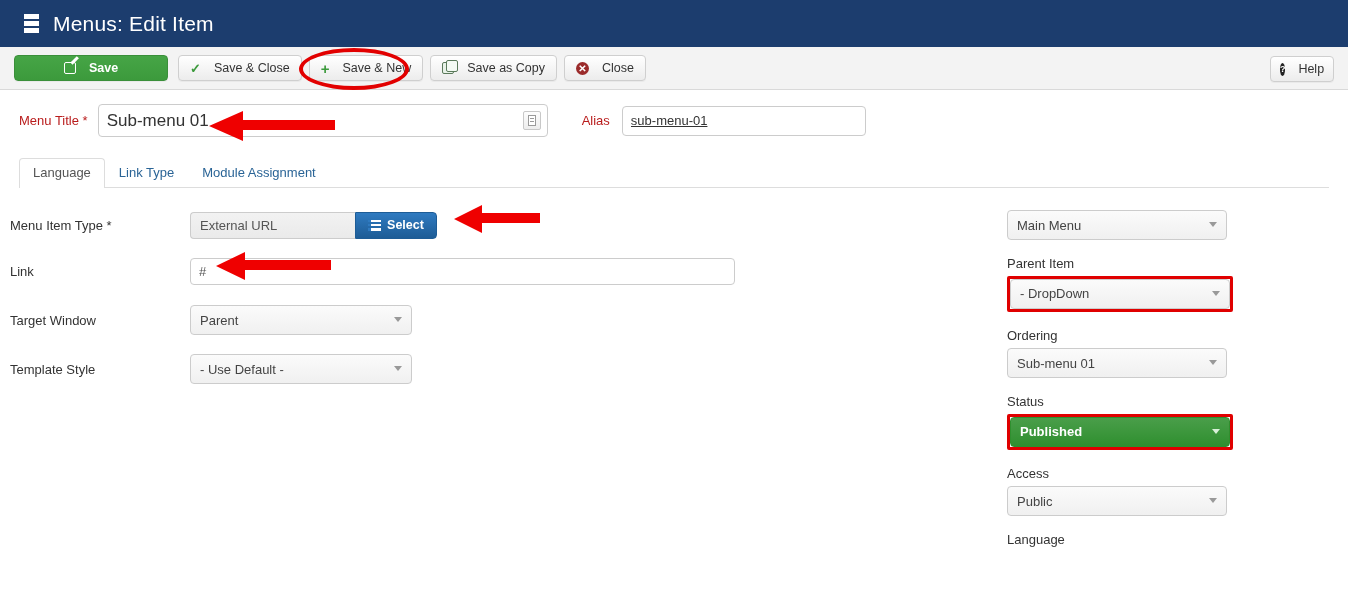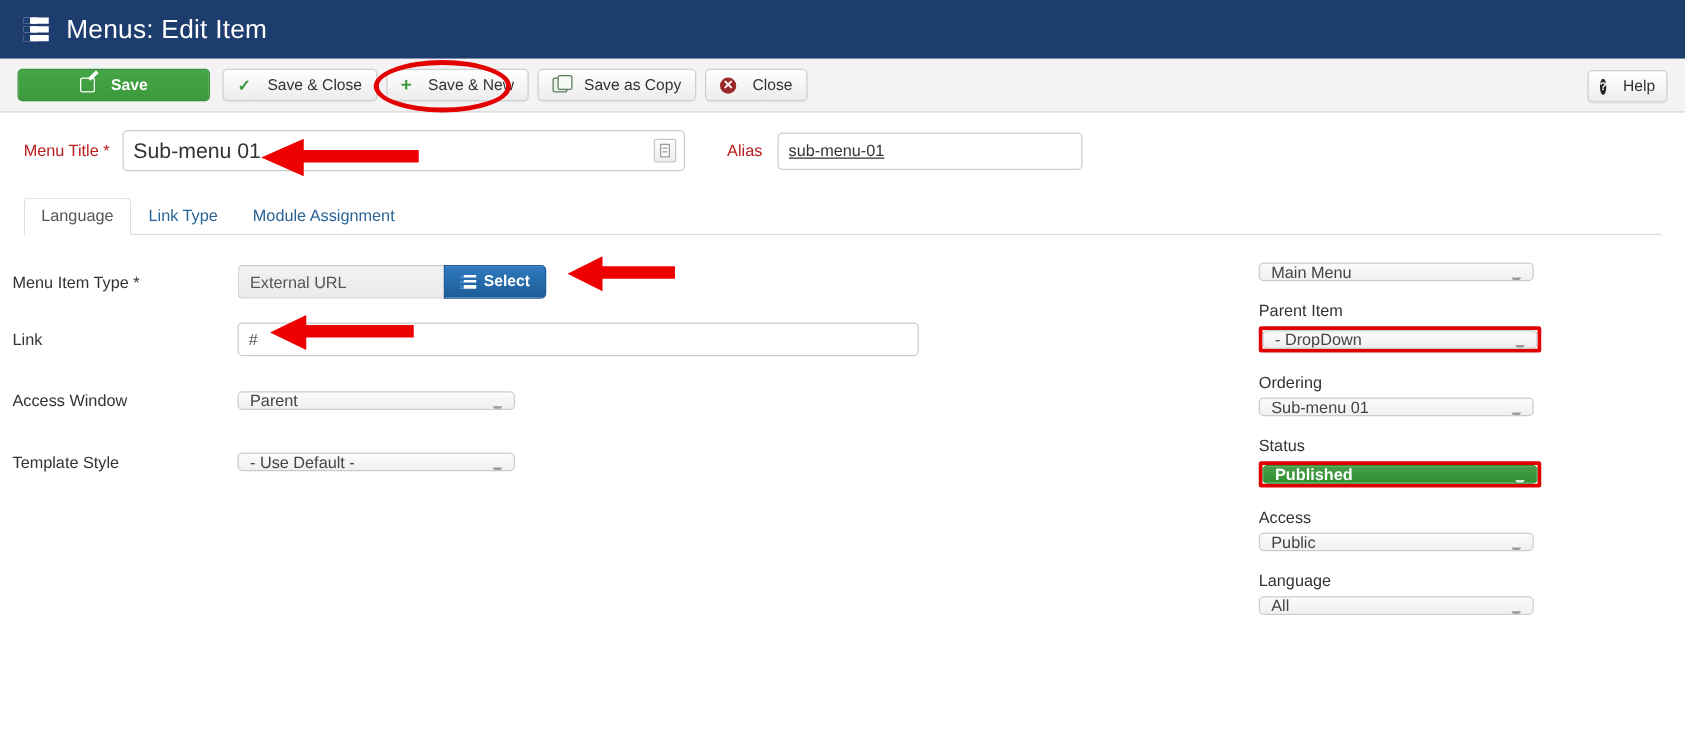--- a/index.html
+++ b/index.html
@@ -173,21 +173,21 @@
   }
   .ico-list i{ display:block; height:2.6px; background:#fff; position:relative; }
   .ico-list i::before{
     content:""; position:absolute; left:0; top:0; width:2.6px; height:2.6px;
     background:#2f7ac0;
   }
   #link-input { width:545px; height:27px; color:#555; }
 
   
   .sel {
-    position:relative; height:15px; border:1px solid #ccc; border-radius:4px;
+    position:relative; height:30px; border:1px solid #ccc; border-radius:4px;
     background:linear-gradient(to bottom,#fbfbfb,#f0f0f0);
     display:flex; align-items:center; padding:0 26px 0 9px;
     font-size:13px; color:#444; cursor:pointer; white-space:nowrap;
     overflow:hidden;
   }
   .sel .caret {
     position:absolute; right:9px; top:11px;
     border-left:4px solid transparent; border-right:4px solid transparent;
     border-top:5px solid #999;
   }
@@ -293,21 +293,21 @@
           </div>
         </div>
       </div>
 
       <div class="frow" style="margin-bottom:19px;">
         <div class="flabel">Link</div>
         <input class="input" id="link-input" value="#" style="">
       </div>
 
       <div class="frow" style="margin-bottom:19px;">
-        <div class="flabel">Access Window</div>
+        <div class="flabel">Target Window</div>
         <div class="sel sel-left">
           <span>Parent</span>
           <span class="caret"></span>
         </div>
       </div>
 
       <div class="frow">
         <div class="flabel">Template Style</div>
         <div class="sel sel-left">
           <span>- Use Default -</span>
@@ -357,24 +357,20 @@
       <div class="rfield" style="margin-top:6px;">
         <div class="rlabel">Access</div>
         <div class="sel sel-right">
           <span>Public</span>
           <span class="caret"></span>
         </div>
       </div>
 
       <div class="rfield">
         <div class="rlabel">Language</div>
-        <div class="sel sel-right">
-          <span>All</span>
-          <span class="caret"></span>
-        </div>
       </div>
 
     </div>
   </div>
 </div>
 
 <div class="anno ellipse-anno" style="left:299px; top:48px; width:110px; height:42px;"></div>
 
 <svg class="anno arrow-svg" style="left:205px; top:108px;" width="135" height="36" viewBox="0 0 135 36">
   <g>

